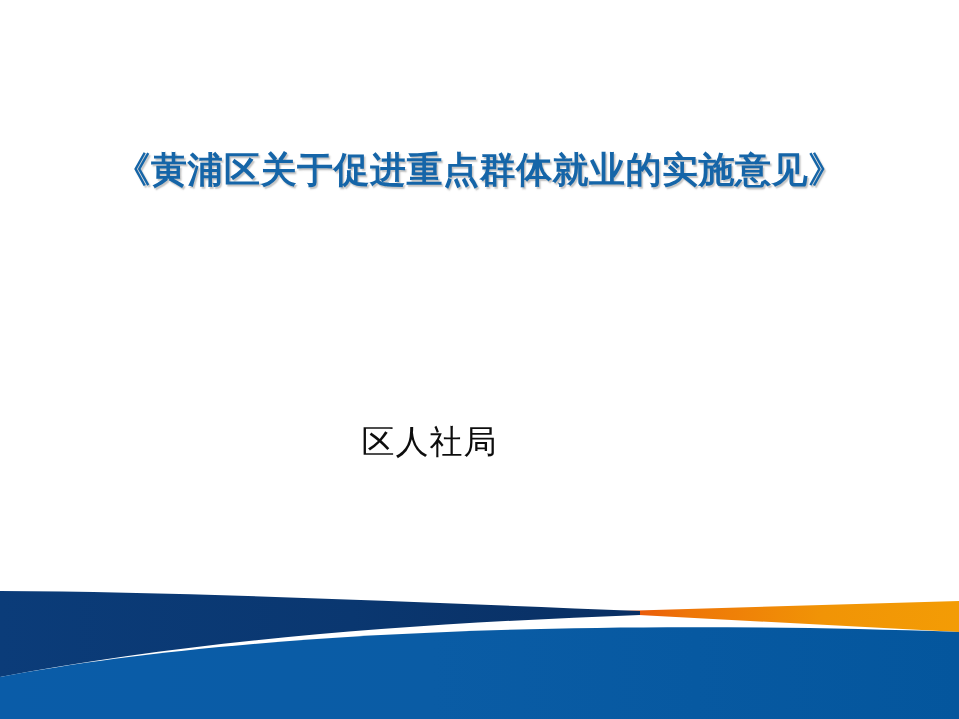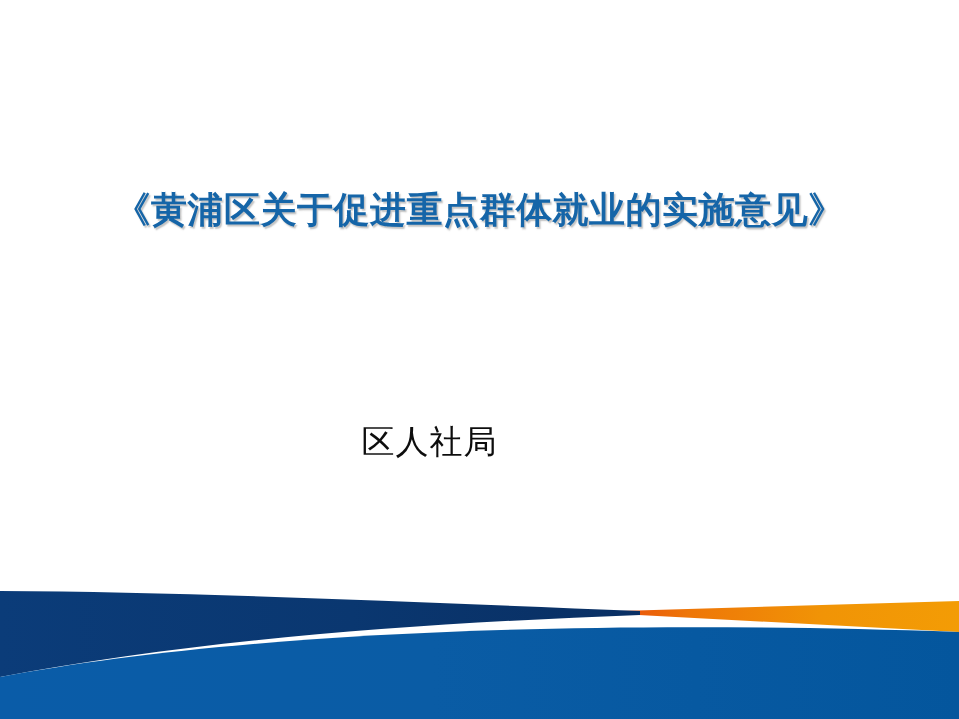--- a/index.html
+++ b/index.html
@@ -29,21 +29,20 @@
   }
   .title-line {
     display: block;
     font-family: "DejaVu Sans", "Liberation Sans", sans-serif;
     font-weight: bold;
     font-size: 36px;
     letter-spacing: 0.5px;
     color: #1565A8;
     text-shadow: 1.5px 1.5px 1.5px rgba(120,120,120,0.45);
     white-space: nowrap;
-    margin-top: 40px;
   }
   .title-line.line-2 {
     margin-top: 24px;
   }
 
   
   .subtitle {
     position: absolute;
     left: 0;
     top: 420px;

